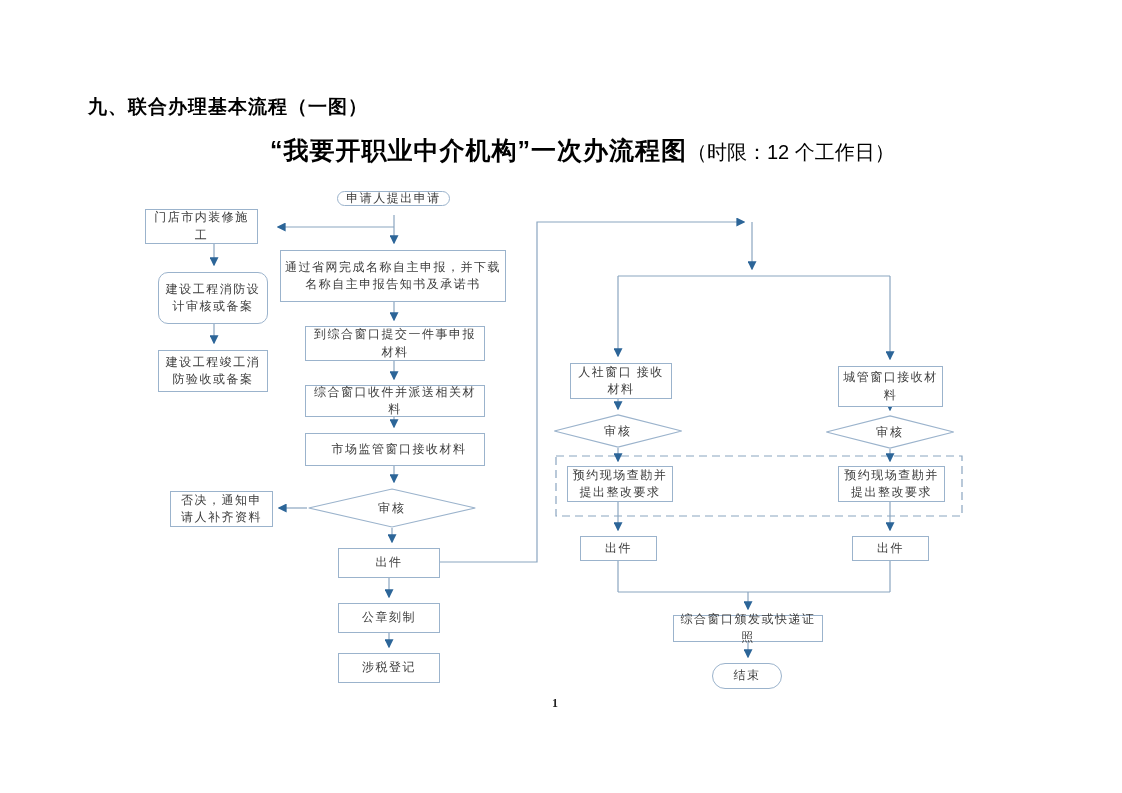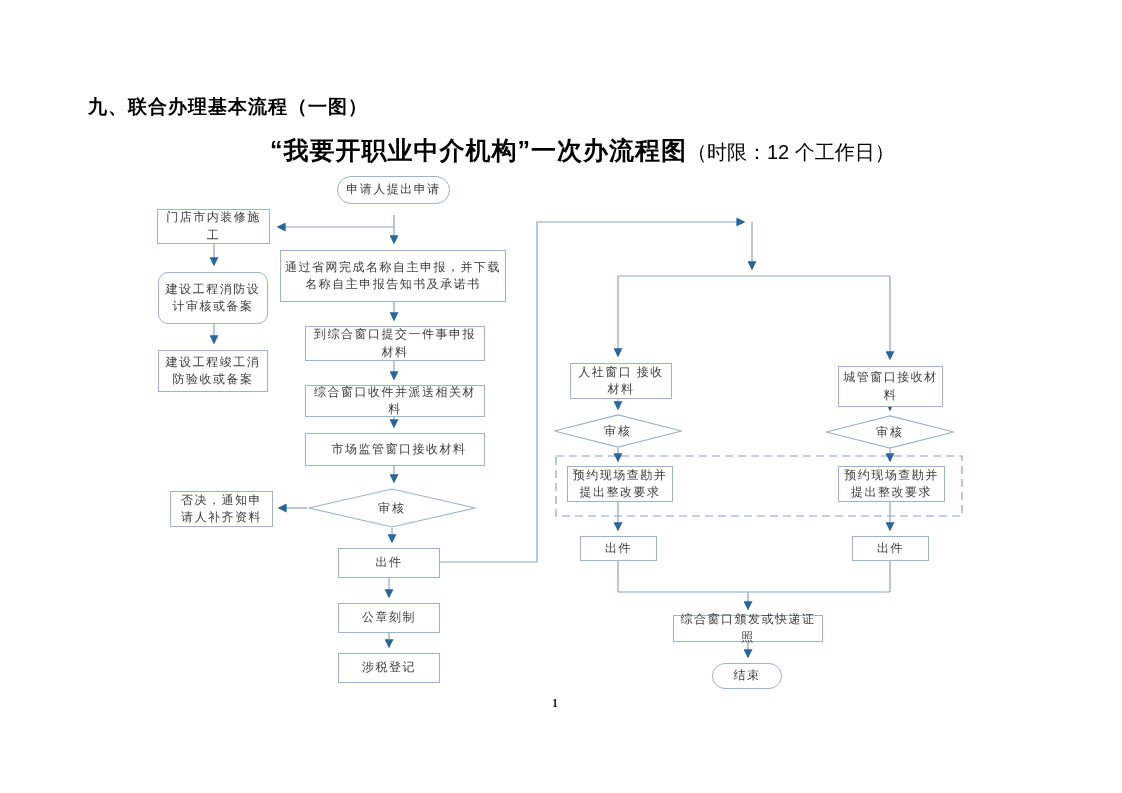--- a/index.html
+++ b/index.html
@@ -70,25 +70,25 @@
     <path d="M890 449 V461" marker-end="url(#arr)"></path>
     <path d="M618 502 V530" marker-end="url(#arr)"></path>
     <path d="M890 502 V530" marker-end="url(#arr)"></path>
     <path d="M618 561 V592"></path>
     <path d="M890 561 V592"></path>
     <path d="M618 592 H890"></path>
     <path d="M748 592 V609" marker-end="url(#arr)"></path>
     <path d="M748 642 V657" marker-end="url(#arr)"></path>
   </svg>
 
-  <div class="node oval" style="left:337px;top:176px;width:113px;height:28px;">
+  <div class="node oval" style="left:337px;top:191px;width:113px;height:15px;">
     <span>申请人提出申请</span>
   </div>
 
-  <div class="node" style="left:157px;top:209px;width:113px;height:35px;">
+  <div class="node" style="left:145px;top:209px;width:113px;height:35px;">
     <span>门店市内装修施工</span>
   </div>
 
   <div class="node" style="left:158px;top:272px;width:110px;height:52px;border-radius:10px;">
     <span>建设工程消防设计审核或备案</span>
   </div>
 
   <div class="node" style="left:158px;top:350px;width:110px;height:42px;">
     <span>建设工程竣工消防验收或备案</span>
   </div>

